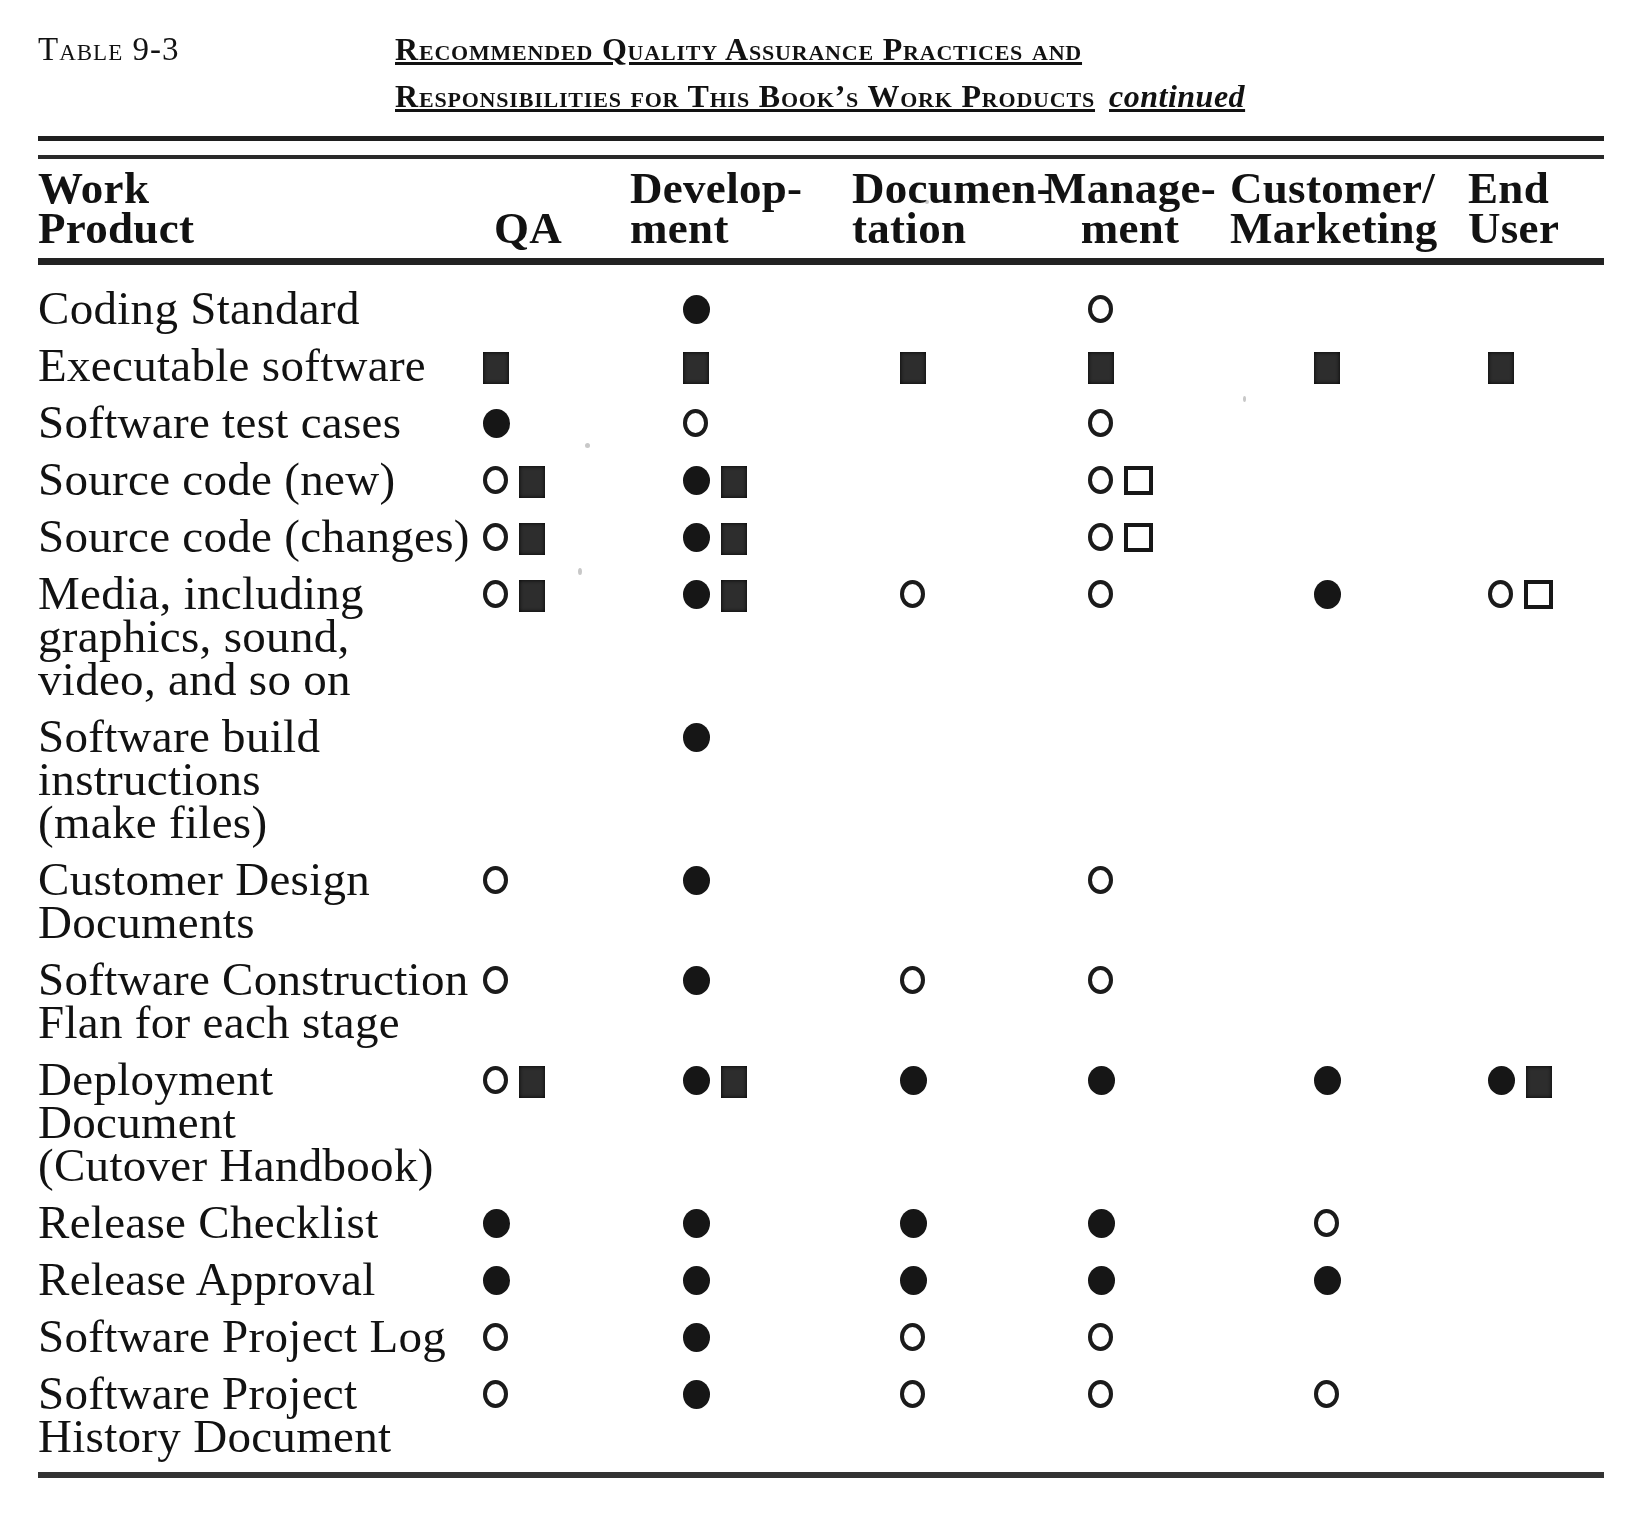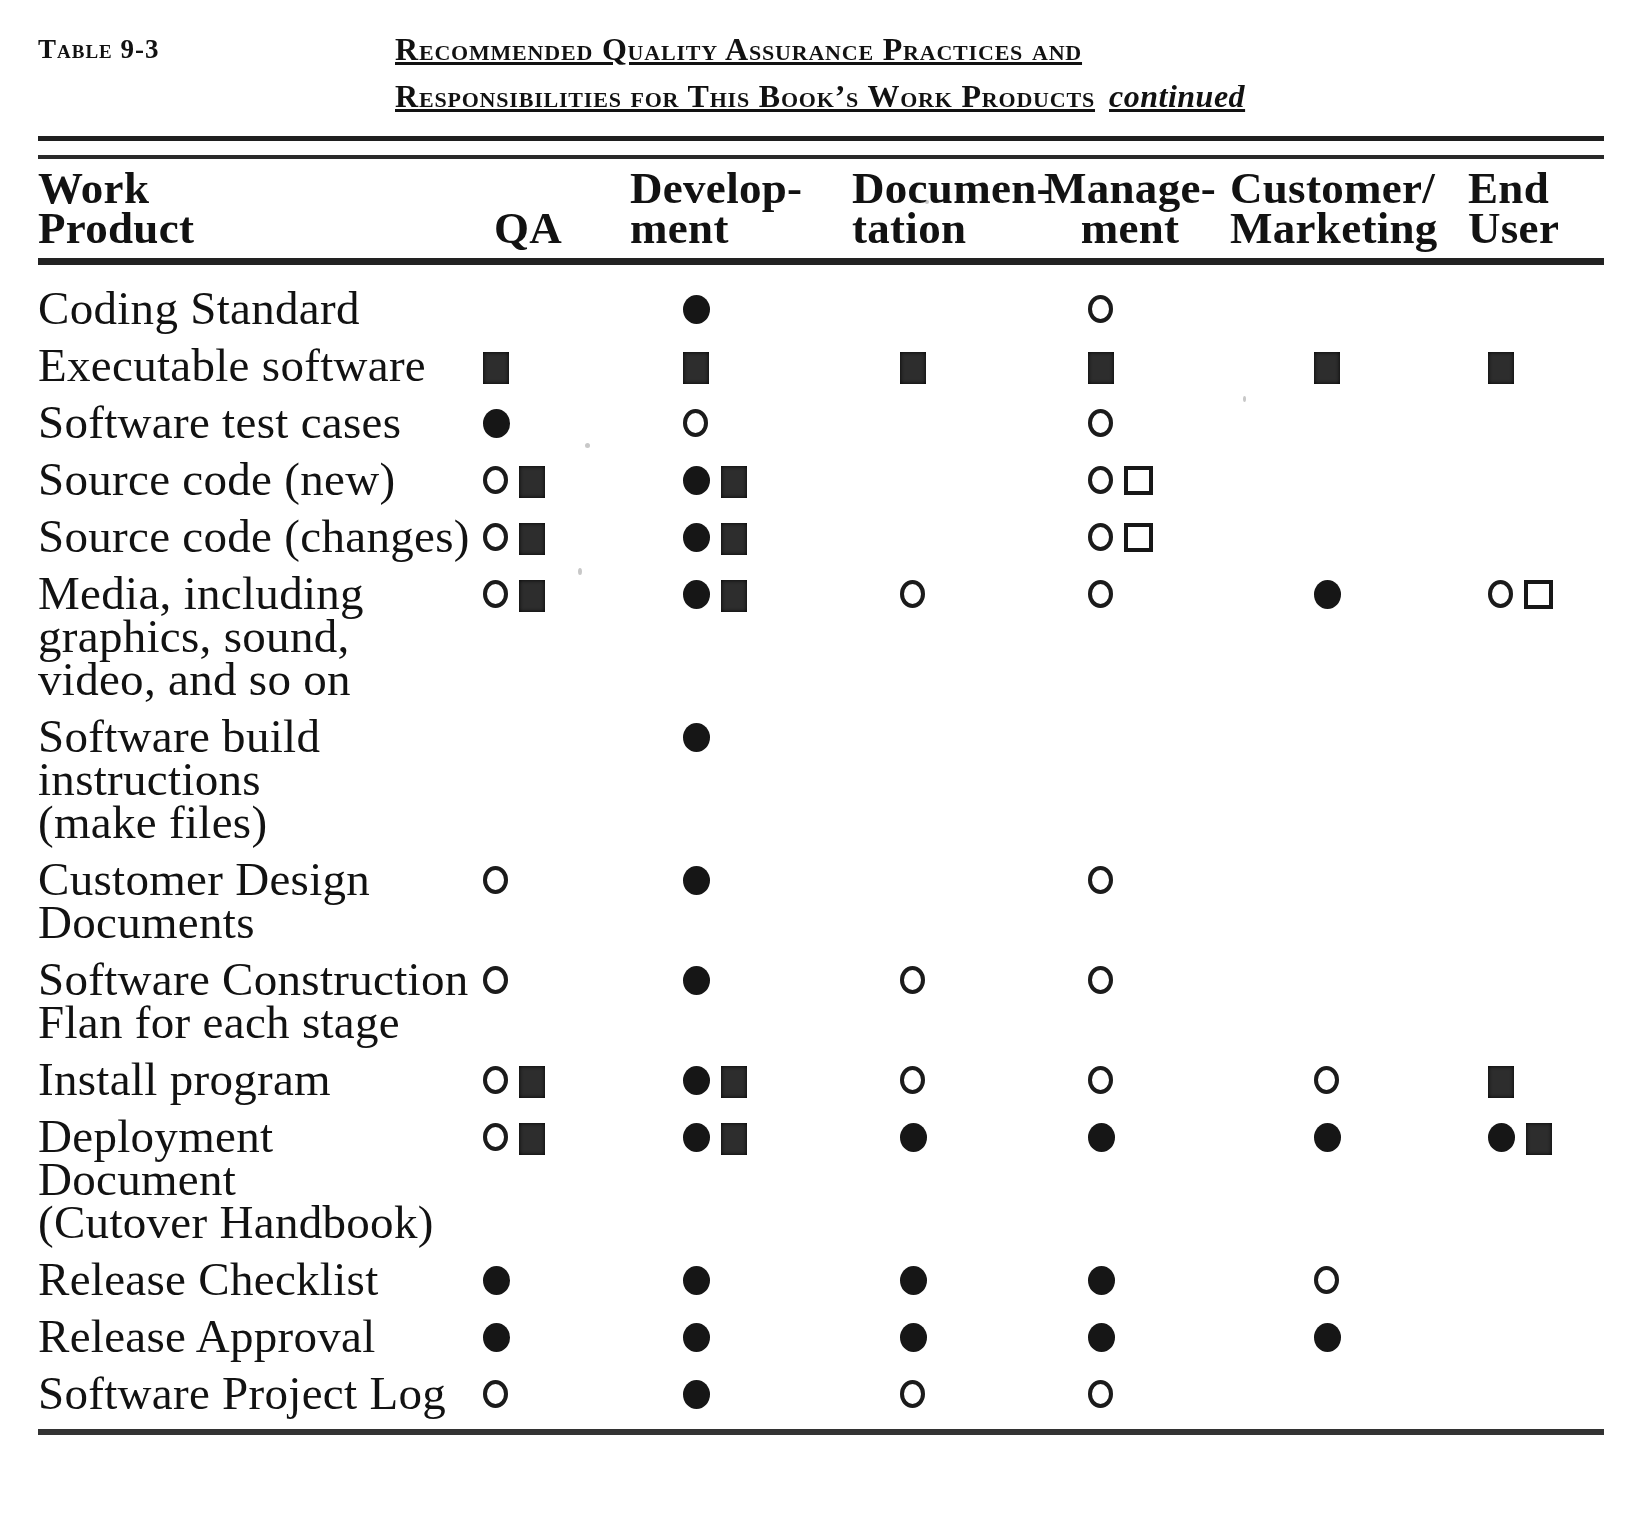--- a/index.html
+++ b/index.html
@@ -10,22 +10,22 @@
     color:#121212;
     font-family:"Liberation Serif","DejaVu Serif",serif;
     box-sizing:border-box;
     padding:26px 38px 0 38px;
     overflow:hidden;
   }
   
   .title-block{display:flex;align-items:flex-start;}
   .table-label{
     width:357px;flex:0 0 357px;
-    font-variant:small-caps;font-weight:700;
-    font-size:27px;line-height:47px;letter-spacing:1px;
+    font-variant:small-caps;font-weight:400;
+    font-size:33px;line-height:47px;letter-spacing:1px;
   }
   .title-lines{
     font-variant:small-caps;font-weight:700;
     font-size:32px;line-height:47px;letter-spacing:0.8px;text-decoration:underline;
   }
   .title-lines .continued{
     font-variant:normal;font-style:italic;font-weight:600;
     letter-spacing:0.5px;margin-left:14px;
   }
   
@@ -298,45 +298,20 @@
           <span class="sym open-circle" title="○"></span>
         </div>
         <div class="cell sym-cell">
           <span class="sym open-circle" title="○"></span>
         </div>
         <div class="cell sym-cell"></div>
         <div class="cell sym-cell"></div>
       </div>
       <div class="grid row">
         <div class="cell label-cell">
-          <div>Install program</div>
-        </div>
-        <div class="cell sym-cell">
-          <span class="sym open-circle" title="○"></span>
-          <span class="sym filled-square" title="■"></span>
-        </div>
-        <div class="cell sym-cell">
-          <span class="sym filled-circle" title="●"></span>
-          <span class="sym filled-square" title="■"></span>
-        </div>
-        <div class="cell sym-cell">
-          <span class="sym open-circle" title="○"></span>
-        </div>
-        <div class="cell sym-cell">
-          <span class="sym open-circle" title="○"></span>
-        </div>
-        <div class="cell sym-cell">
-          <span class="sym open-circle" title="○"></span>
-        </div>
-        <div class="cell sym-cell">
-          <span class="sym filled-square" title="■"></span>
-        </div>
-      </div>
-      <div class="grid row">
-        <div class="cell label-cell">
           <div>Deployment Document</div>
           <div>(Cutover Handbook)</div>
         </div>
         <div class="cell sym-cell">
           <span class="sym open-circle" title="○"></span>
           <span class="sym filled-square" title="■"></span>
         </div>
         <div class="cell sym-cell">
           <span class="sym filled-circle" title="●"></span>
           <span class="sym filled-square" title="■"></span>
@@ -407,20 +382,42 @@
         <div class="cell sym-cell">
           <span class="sym filled-circle" title="●"></span>
         </div>
         <div class="cell sym-cell">
           <span class="sym open-circle" title="○"></span>
         </div>
         <div class="cell sym-cell">
           <span class="sym open-circle" title="○"></span>
         </div>
         <div class="cell sym-cell"></div>
+        <div class="cell sym-cell"></div>
+      </div>
+      <div class="grid row">
+        <div class="cell label-cell">
+          <div>Software Project</div>
+          <div>History Document</div>
+        </div>
+        <div class="cell sym-cell">
+          <span class="sym open-circle" title="○"></span>
+        </div>
+        <div class="cell sym-cell">
+          <span class="sym filled-circle" title="●"></span>
+        </div>
+        <div class="cell sym-cell">
+          <span class="sym open-circle" title="○"></span>
+        </div>
+        <div class="cell sym-cell">
+          <span class="sym open-circle" title="○"></span>
+        </div>
+        <div class="cell sym-cell">
+          <span class="sym open-circle" title="○"></span>
+        </div>
         <div class="cell sym-cell"></div>
       </div>
     </div>
 
   <div class="rule rule-bottom"></div>
 
   <div class="speck" style="left:585px;top:443px;width:5px;height:5px;"></div>
   <div class="speck" style="left:578px;top:568px;width:4px;height:7px;"></div>
   <div class="speck" style="left:925px;top:200px;width:4px;height:4px;"></div>
   <div class="speck" style="left:1243px;top:396px;width:3px;height:6px;"></div>

